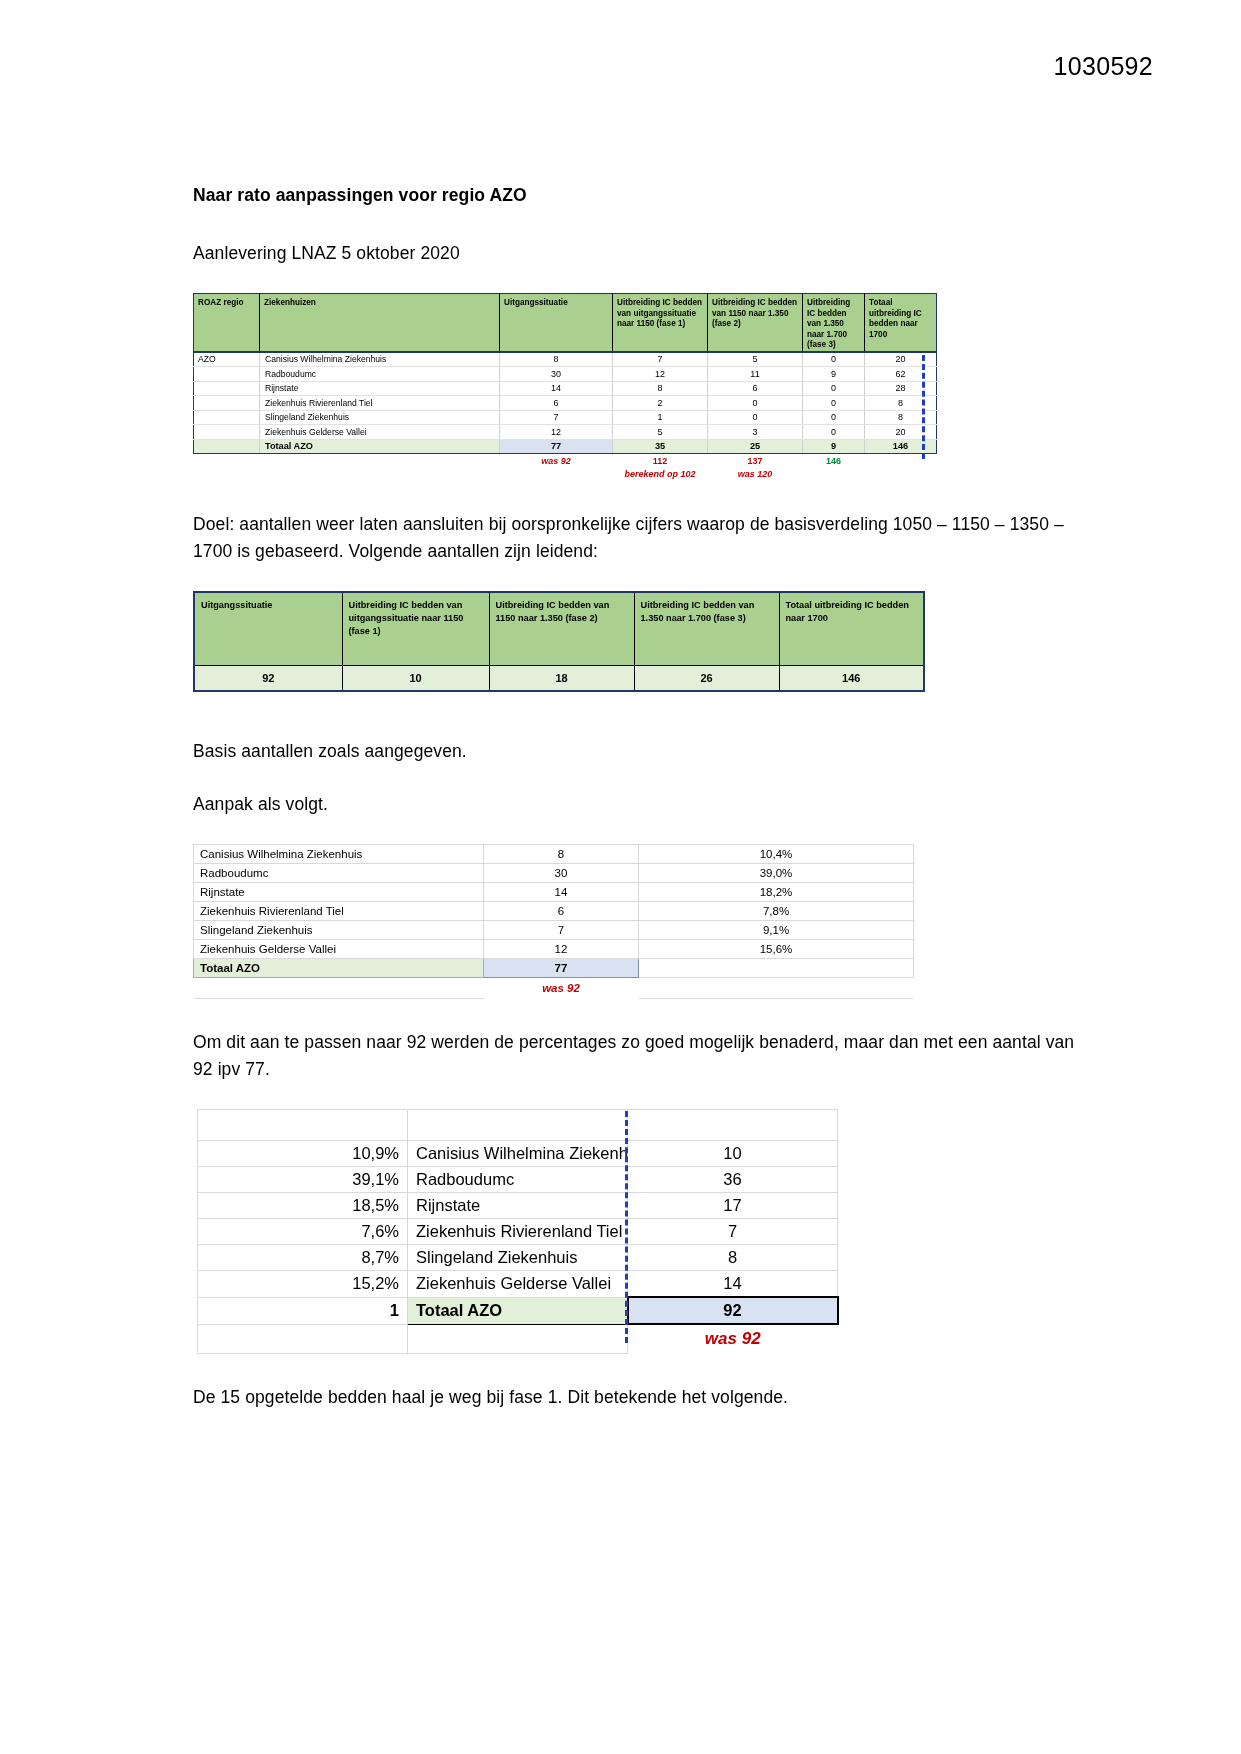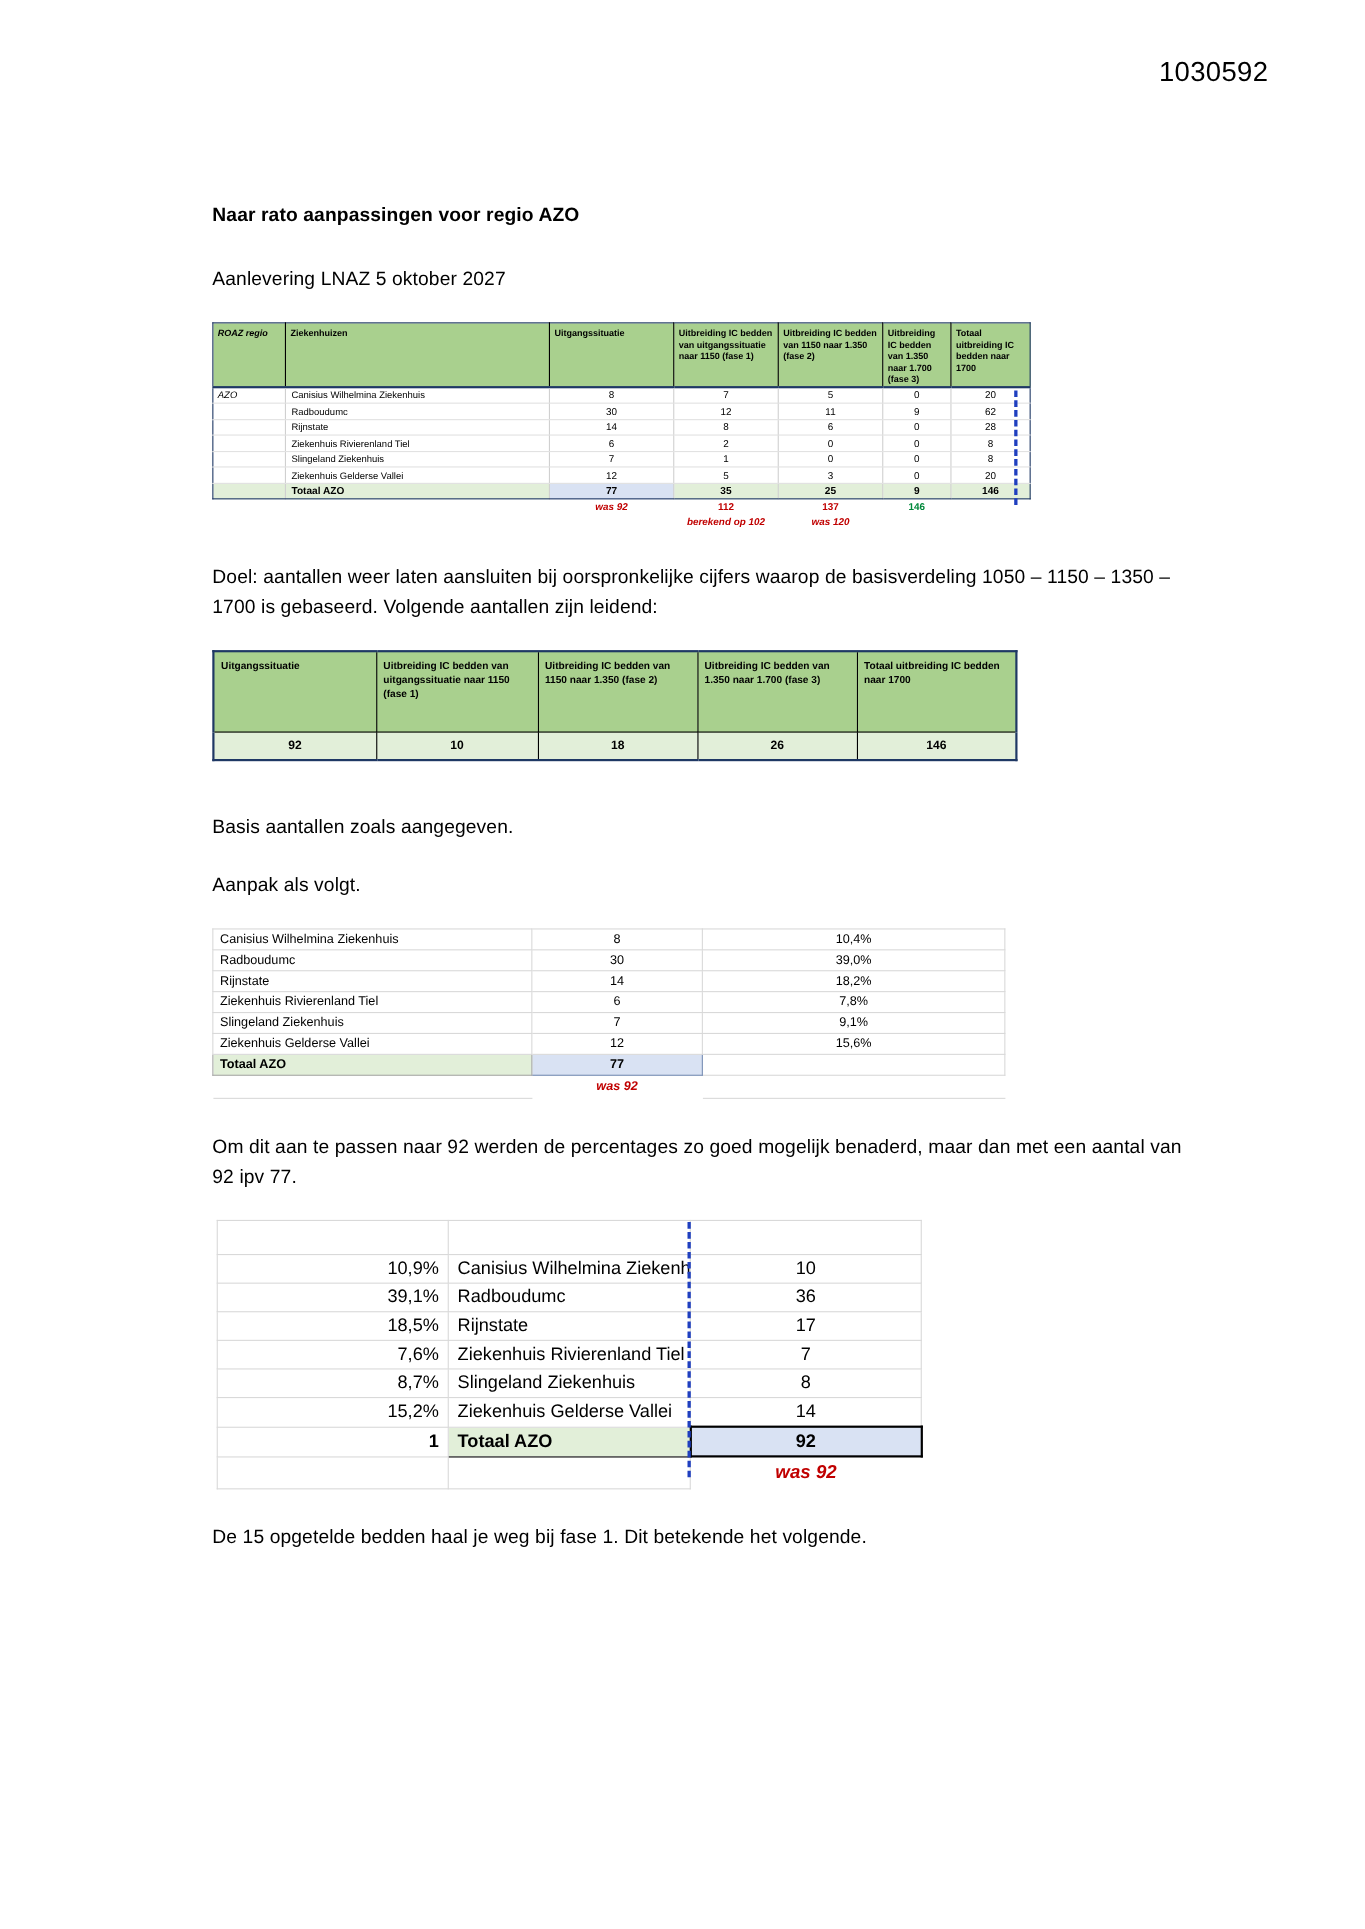--- a/index.html
+++ b/index.html
@@ -54,21 +54,21 @@
     border-top:1px solid #e2e2e2;border-bottom:1px solid #e2e2e2;
   }
   .t1 tbody td.lbl{text-align:left;padding-left:5px;font-size:8.6px;}
   .t1 tbody td.reg{text-align:left;padding-left:4px;font-size:8.6px;margin-left:12px;}
   .t1 tr.total td{
     background:#e2efd9;font-weight:bold;font-size:9.2px;
     border-top:1.5px solid #1f3864;border-bottom:1.5px solid #1f3864;
   }
   .t1 tr.total td.hl{background:#d9e2f3;}
   .t1 tr.total td.lbl{background:#e2efd9;}
-  .t1 .edge-l{border-left:1.5px solid #1f3864 !important;font-style:italic;}
+  .t1 .edge-l{border-left:1.5px solid #1f3864 !important;}
   .t1 .edge-r{border-right:1.5px solid #1f3864 !important;}
 
   .annot-row td{
     height:16px;border:none !important;background:#fff;
     font-size:9px;font-style:italic;font-weight:bold;text-align:center;
     color:#c00000;
   }
   .annot-row td.num{font-style:normal;}
   .annot-row td.green{color:#00883a;font-style:normal;}
   .blank-row td{height:15px;border:1px solid #d0d0d0;background:#fff;}
@@ -136,21 +136,21 @@
 </head>
 <body>
 
 <div class="page">
 
   <div class="doc-id">1030592</div>
 
   <div class="content">
 
     <div class="h-bold">Naar rato aanpassingen voor regio AZO</div>
-    <div class="para">Aanlevering LNAZ 5 oktober 2027</div>
+    <div class="para">Aanlevering LNAZ 5 oktober 2020</div>
 
     <div class="wrap-rel">
       <table class="t1">
         <colgroup>
           <col style="width:66px">
             <col style="width:240px">
             <col style="width:113px">
           <col style="width:95px">
             <col style="width:95px">
             <col style="width:62px">

